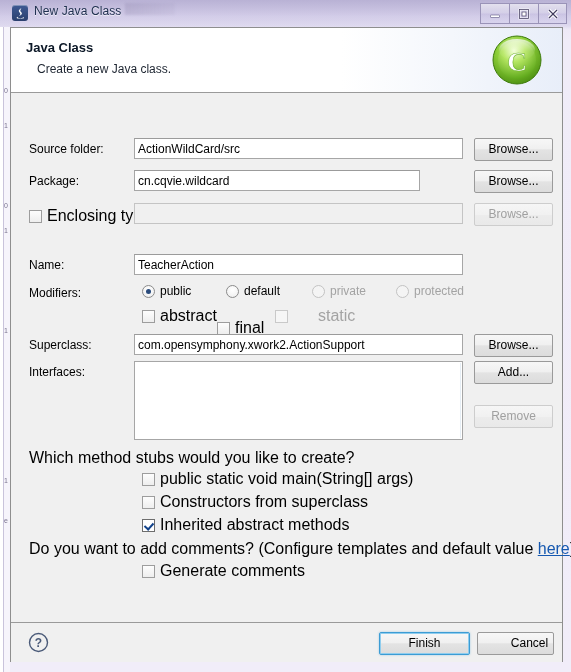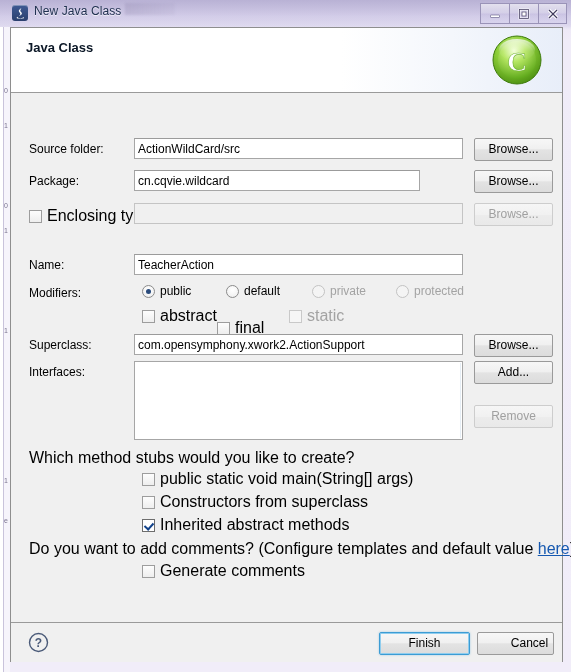--- a/index.html
+++ b/index.html
@@ -317,20 +317,21 @@
           </g>
         </svg>
       </div>
     </div>
   </div>
 
   <div class="client">
 
     <div class="header">
       <div class="header-title">Java Class</div>
+      <div class="header-sub">Create a new Java class.</div>
       <div class="header-icon">
         <svg width="58" height="58" viewBox="0 0 58 58">
           <defs>
             <radialGradient id="gouter" cx="42%" cy="30%" r="72%">
               <stop offset="0%" stop-color="#d8f2a6"></stop>
               <stop offset="45%" stop-color="#8fd03a"></stop>
               <stop offset="100%" stop-color="#4e9312"></stop>
             </radialGradient>
             <radialGradient id="ginner" cx="42%" cy="26%" r="75%">
               <stop offset="0%" stop-color="#f2ffd9"></stop>
@@ -391,21 +392,21 @@
       </div>
 
       <div class="cb-wrap" style="left:131px; top:213px;">
         <div class="cb"></div>
         <div class="cb-lbl">abstract</div>
       </div>
       <div class="cb-wrap" style="left:206px; top:225px;">
         <div class="cb"></div>
         <div class="cb-lbl">final</div>
       </div>
-      <div class="cb-wrap" style="left:278px; top:213px;">
+      <div class="cb-wrap" style="left:264px; top:213px;gap:25px;">
         <div class="cb dis"></div>
         <div class="cb-lbl dim">static</div>
       </div>
 
       <div class="lbl" style="left:18px; top:244px;">Superclass:</div>
       <input class="tf" style="left: 123px; top: 240px; width: 329px;" readonly="" value="com.opensymphony.xwork2.ActionSupport">
       <div class="btn" style="left:463px; top:240px; width:79px;">Browse...</div>
 
       <div class="lbl" style="left:18px; top:271px;">Interfaces:</div>
       <div class="listbox" style="left:123px; top:267px; width:329px; height:79px;">

